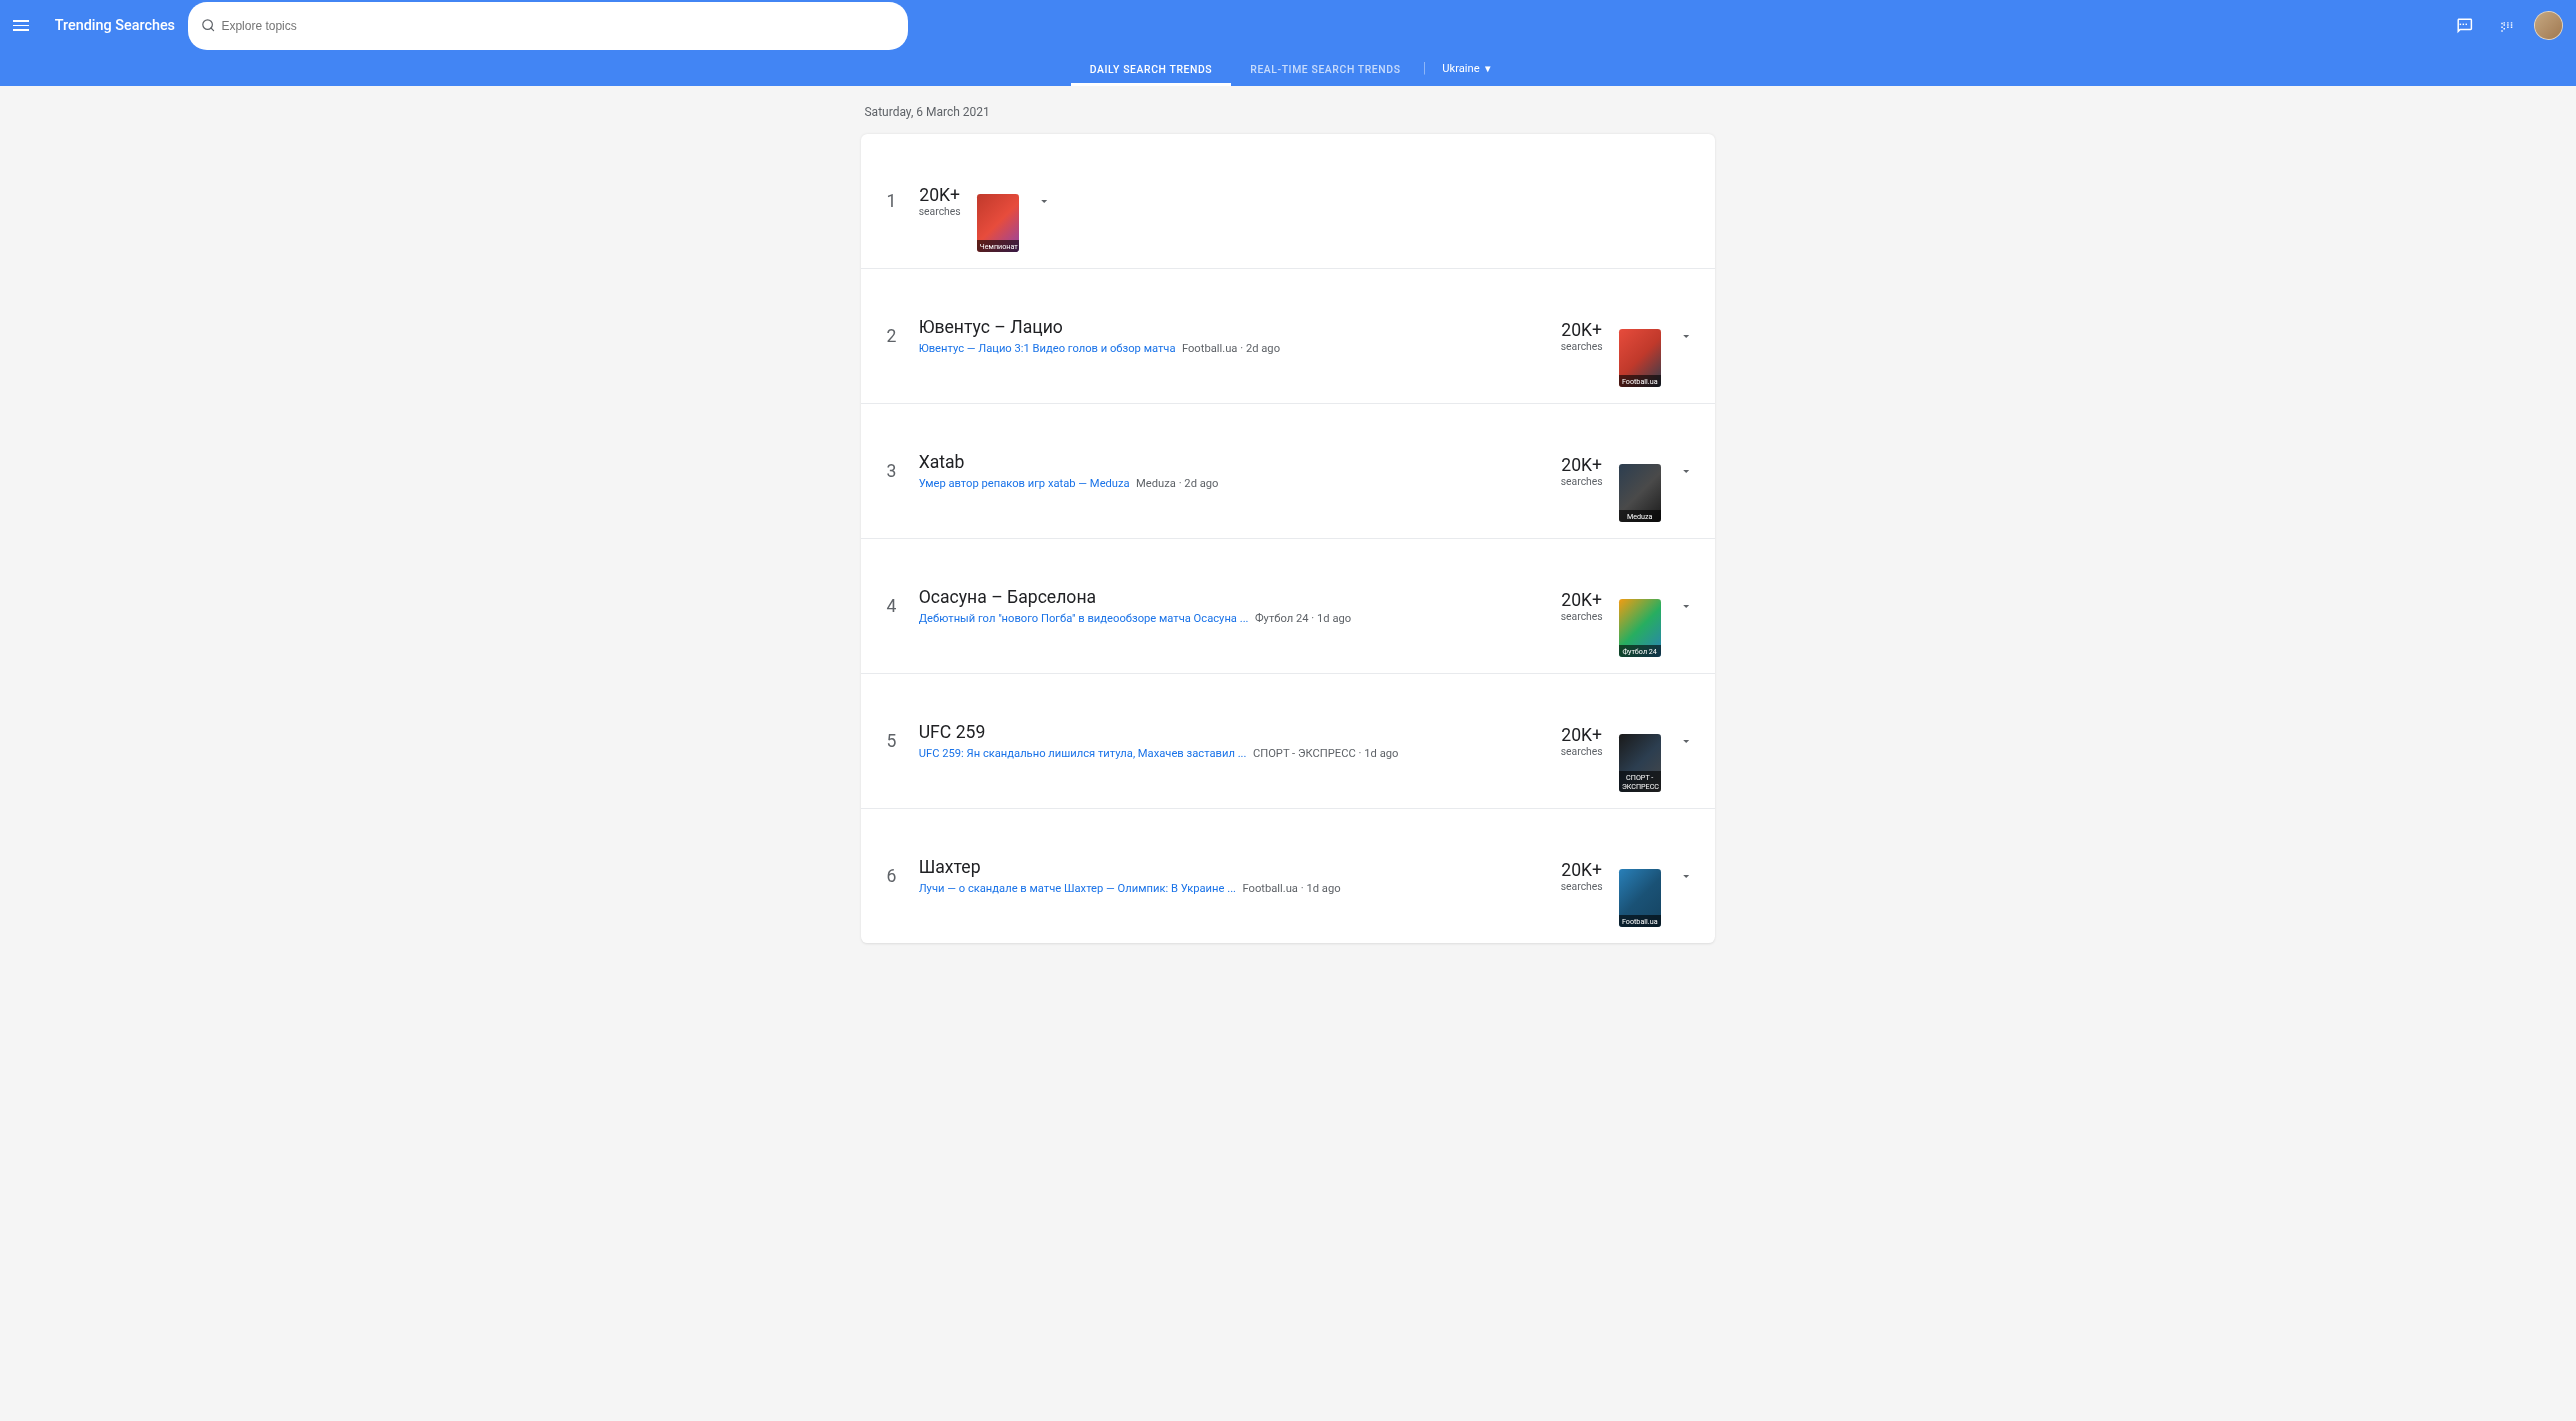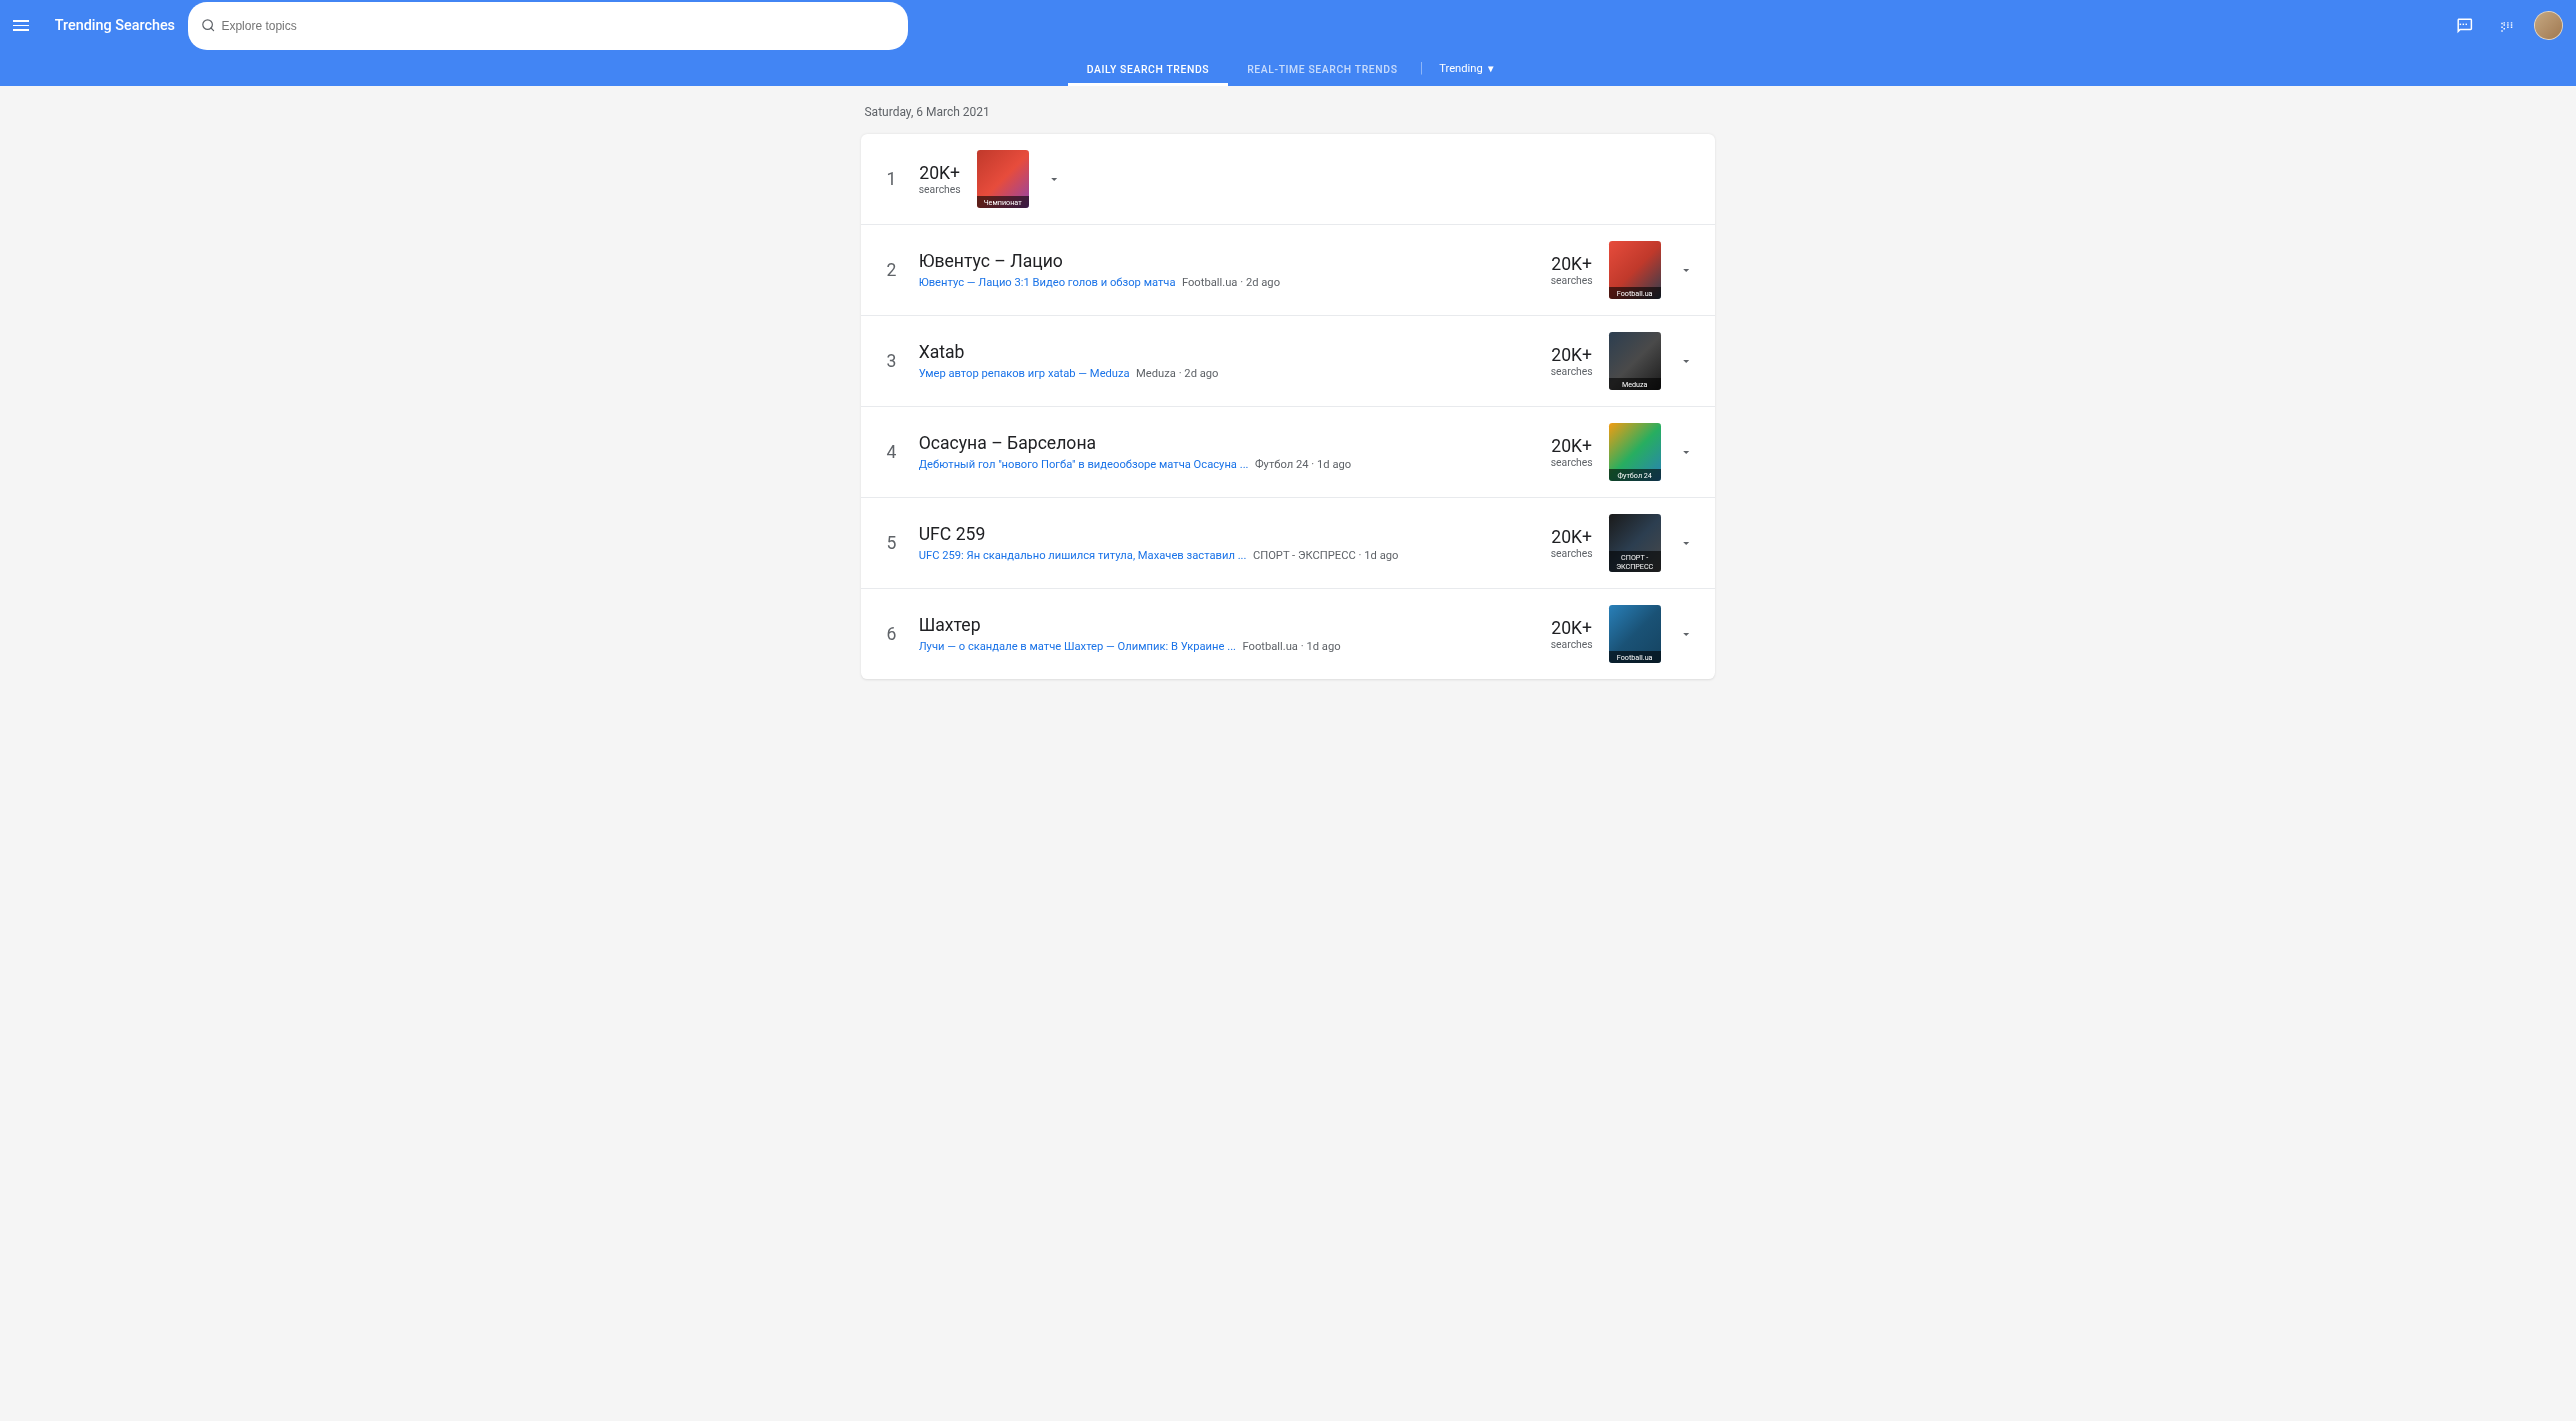--- a/index.html
+++ b/index.html
@@ -215,27 +215,28 @@
     .trend-count-number {
       font-size: 17.6px;
       color: #202124;
       font-weight: 400;
     }
     .trend-count-label {
       font-size: 10.4px;
       color: #5f6368;
     }
     .trend-thumbnail {
-      width: 52px;
+      width: 42px;
       height: 58px;
       border-radius: 3.2px;
       overflow: hidden;
       flex-shrink: 0;
       position: relative;
       background: #333;
+      margin-top: 44px;
     }
     .thumbnail-label {
       position: absolute;
       bottom: 0;
       left: 0;
       right: 0;
       background: rgba(0,0,0,0.6);
       color: white;
       font-size: 7.2px;
       padding: 1.6px 3.2px;
@@ -298,21 +299,21 @@
     </div>
   </div>
 </div>
 
 <div class="tabs-bar">
   <div class="tabs-center">
     <div class="tab active">DAILY SEARCH TRENDS</div>
     <div class="tab">REAL-TIME SEARCH TRENDS</div>
     <div class="tab-divider">|</div>
     <div class="country-selector">
-      <span>Trending</span>
+      <span>Ukraine</span>
       <span class="chevron-down">▼</span>
     </div>
   </div>
 </div>
 
 <div class="main-content">
   <div class="date-label">Saturday, 6 March 2021</div>
 
   <div class="trends-card" id="trends-list">
 

